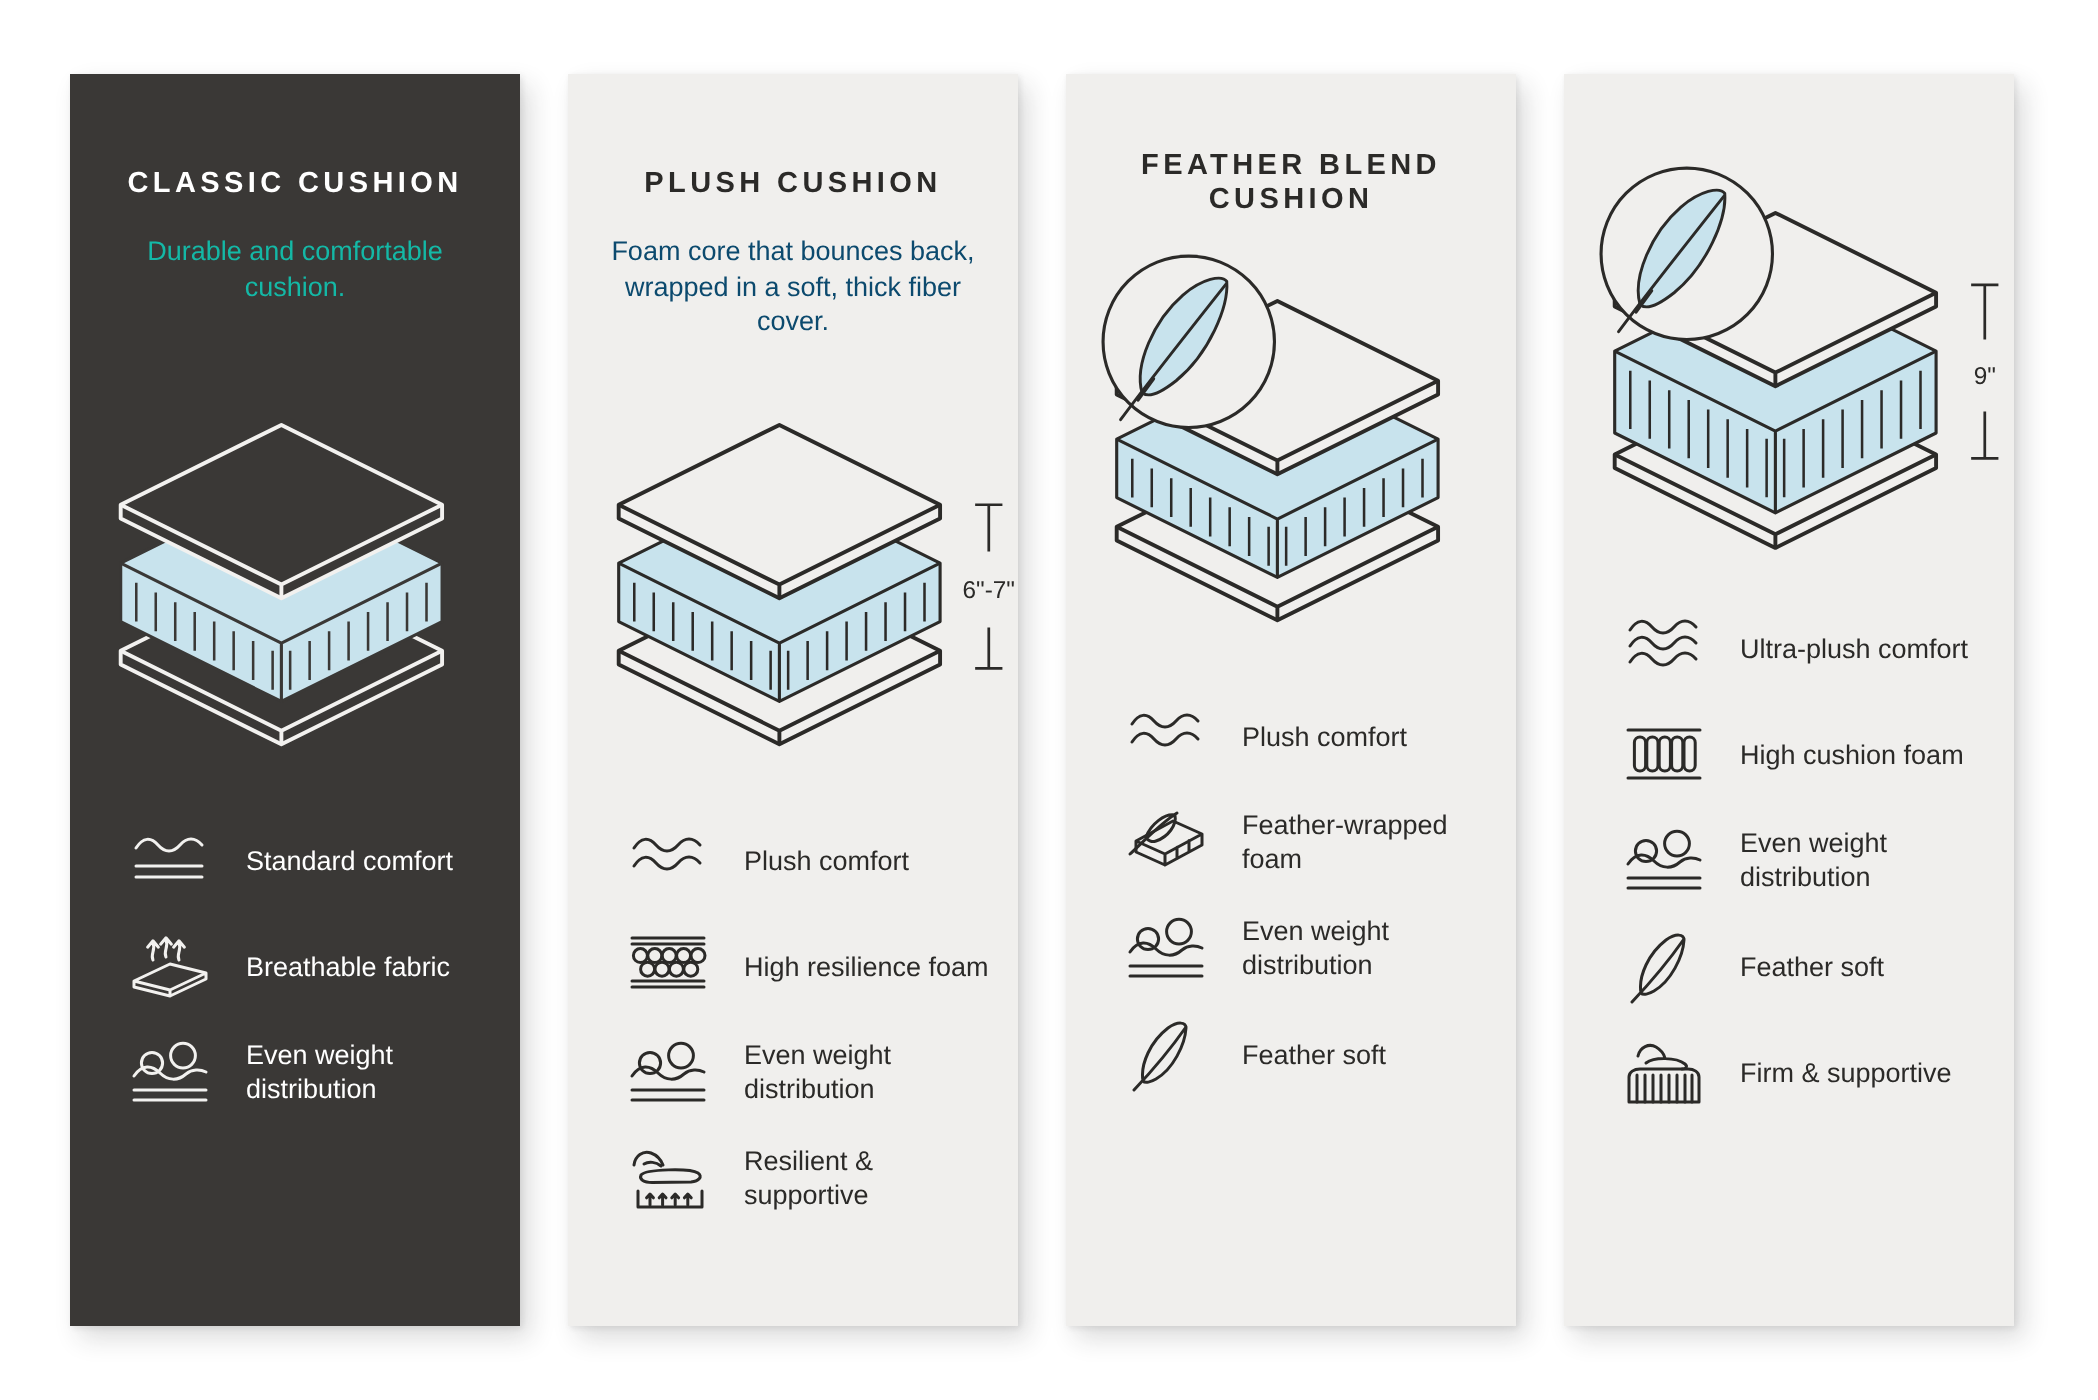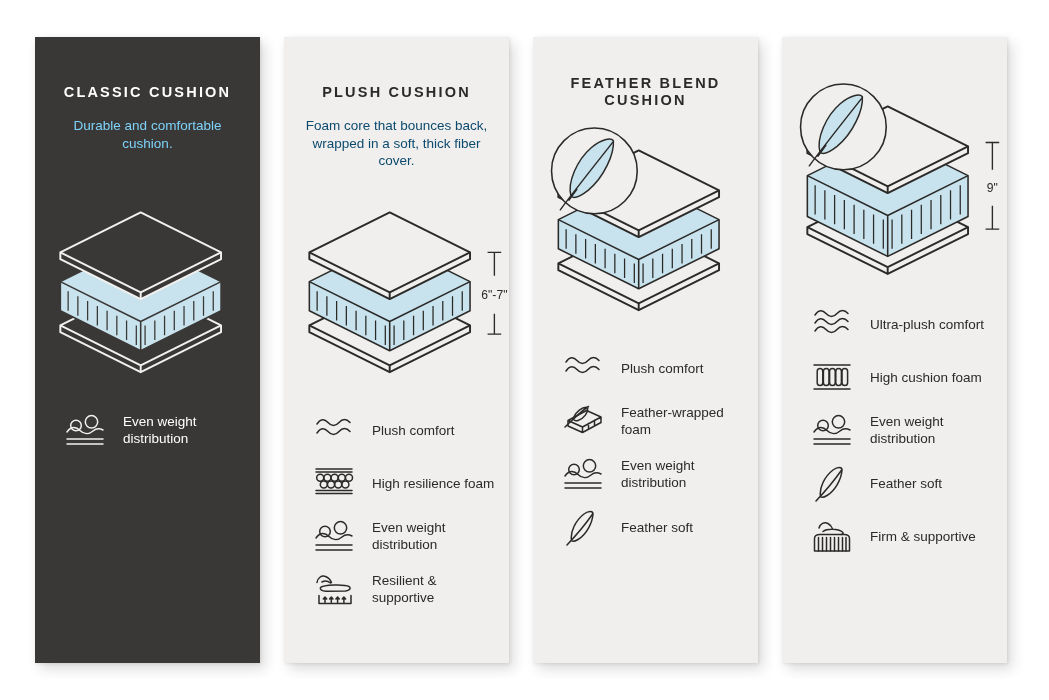--- a/index.html
+++ b/index.html
@@ -8,21 +8,21 @@
   .card{width:225px;height:626px;box-sizing:border-box;padding:30px 0 0 0;
         box-shadow:5px 6px 12px rgba(40,40,40,.16), 1px 1px 3px rgba(40,40,40,.10);}
   .card.dark{background:#3a3836;--card-bg:#3a3836;--ink:#f2f1ef;--slab:#3a3836;color:#ffffff;}
   .card.light{background:#f0efed;--card-bg:#f0efed;--ink:#2b2a28;--slab:#2b2a28;color:#2b2a28;}
   .card{--blue:#c8e3ed;}
   .title{margin:6px auto 0 auto;height:38px;display:flex;align-items:center;justify-content:center;
          text-align:center;font-size:14.5px;font-weight:bold;letter-spacing:2.2px;line-height:17px;
          max-width:190px;}
   .desc{margin:6px auto 0 auto;height:56px;text-align:center;font-size:13.5px;line-height:17.5px;
         max-width:200px;}
-  .card.dark .desc{color:#7dd3fc;}
+  .card.dark .desc{color:#14b8a6;}
   .card.light .desc{color:#0c4a6e;}
   .illus{margin-top:12px;height:200px;display:flex;justify-content:center;}
   .illus svg{display:block;}
   .slab-line{fill:var(--card-bg);stroke:var(--ink);stroke-width:2;stroke-linejoin:round;}
   .slab-inner{fill:none;stroke:var(--ink);stroke-width:2;stroke-linejoin:round;}
   .core{fill:var(--blue);stroke:var(--slab);stroke-width:1.6;stroke-linejoin:round;}
   .core-inner{fill:none;stroke:var(--slab);stroke-width:1.6;stroke-linejoin:round;}
   .hatch{fill:none;stroke:var(--slab);stroke-width:1.3;}
   .dim{stroke:var(--ink);stroke-width:1.4;fill:none;}
   .dim-label{fill:var(--ink);font-size:12.5px;font-family:"Liberation Sans",sans-serif;}
@@ -60,20 +60,37 @@
         <g>
           <path class="slab-line" d="M107.5,28 L190,69 L190,76 L107.5,117 L25,76 L25,69 Z"></path>
           <path class="slab-inner" d="M25,69 L107.5,110 L190,69 M107.5,110 V117"></path>
         </g>
       </svg>
     </div>
     <ul class="features">
       <li class="feat">
         <span class="ficon">
           <svg width="44" height="38" viewBox="0 0 44 38">
+              <path d="M5,13 C8.5,7.5 12.5,7.5 16,11.5 C19.5,15.5 23.5,15.5 27,11.5 C30.5,7.5 34.5,7.5 38,11.5 M5,22 H38 M5,27.5 H38"></path>
+            </svg>
+        </span>
+        <span class="flabel">Standard comfort</span>
+      </li>
+      <li class="feat">
+        <span class="ficon">
+          <svg width="44" height="38" viewBox="0 0 44 38">
+              <path d="M4,26.5 L22,18 L40,22.5 L22,31 Z M4,26.5 V29.5 L22,34 L40,25.5 V22.5 M22,31 V34"></path>
+              <path d="M13.5,16 C12,13 15,11 13.5,7.5 M10.8,9.6 L13.5,6.4 L16.2,9.6 M20,14.5 C18.5,11.5 21.5,9.5 20,6 M17.3,8.1 L20,4.9 L22.7,8.1 M26.5,16 C25,13 28,11 26.5,7.5 M23.8,9.6 L26.5,6.4 L29.2,9.6"></path>
+            </svg>
+        </span>
+        <span class="flabel">Breathable fabric</span>
+      </li>
+      <li class="feat">
+        <span class="ficon">
+          <svg width="44" height="38" viewBox="0 0 44 38">
               <circle cx="13" cy="14.5" r="5.3"></circle>
               <circle cx="28.5" cy="10.8" r="6.2"></circle>
               <path d="M4,21 C8,15 13,15.5 17,19.5 C21,23.5 26,23.5 30,20 C33,17.5 37,17.5 40,19 M4,28 H40 M4,33 H40"></path>
             </svg>
         </span>
         <span class="flabel">Even weight distribution</span>
       </li>
     </ul>
   </section>
 

